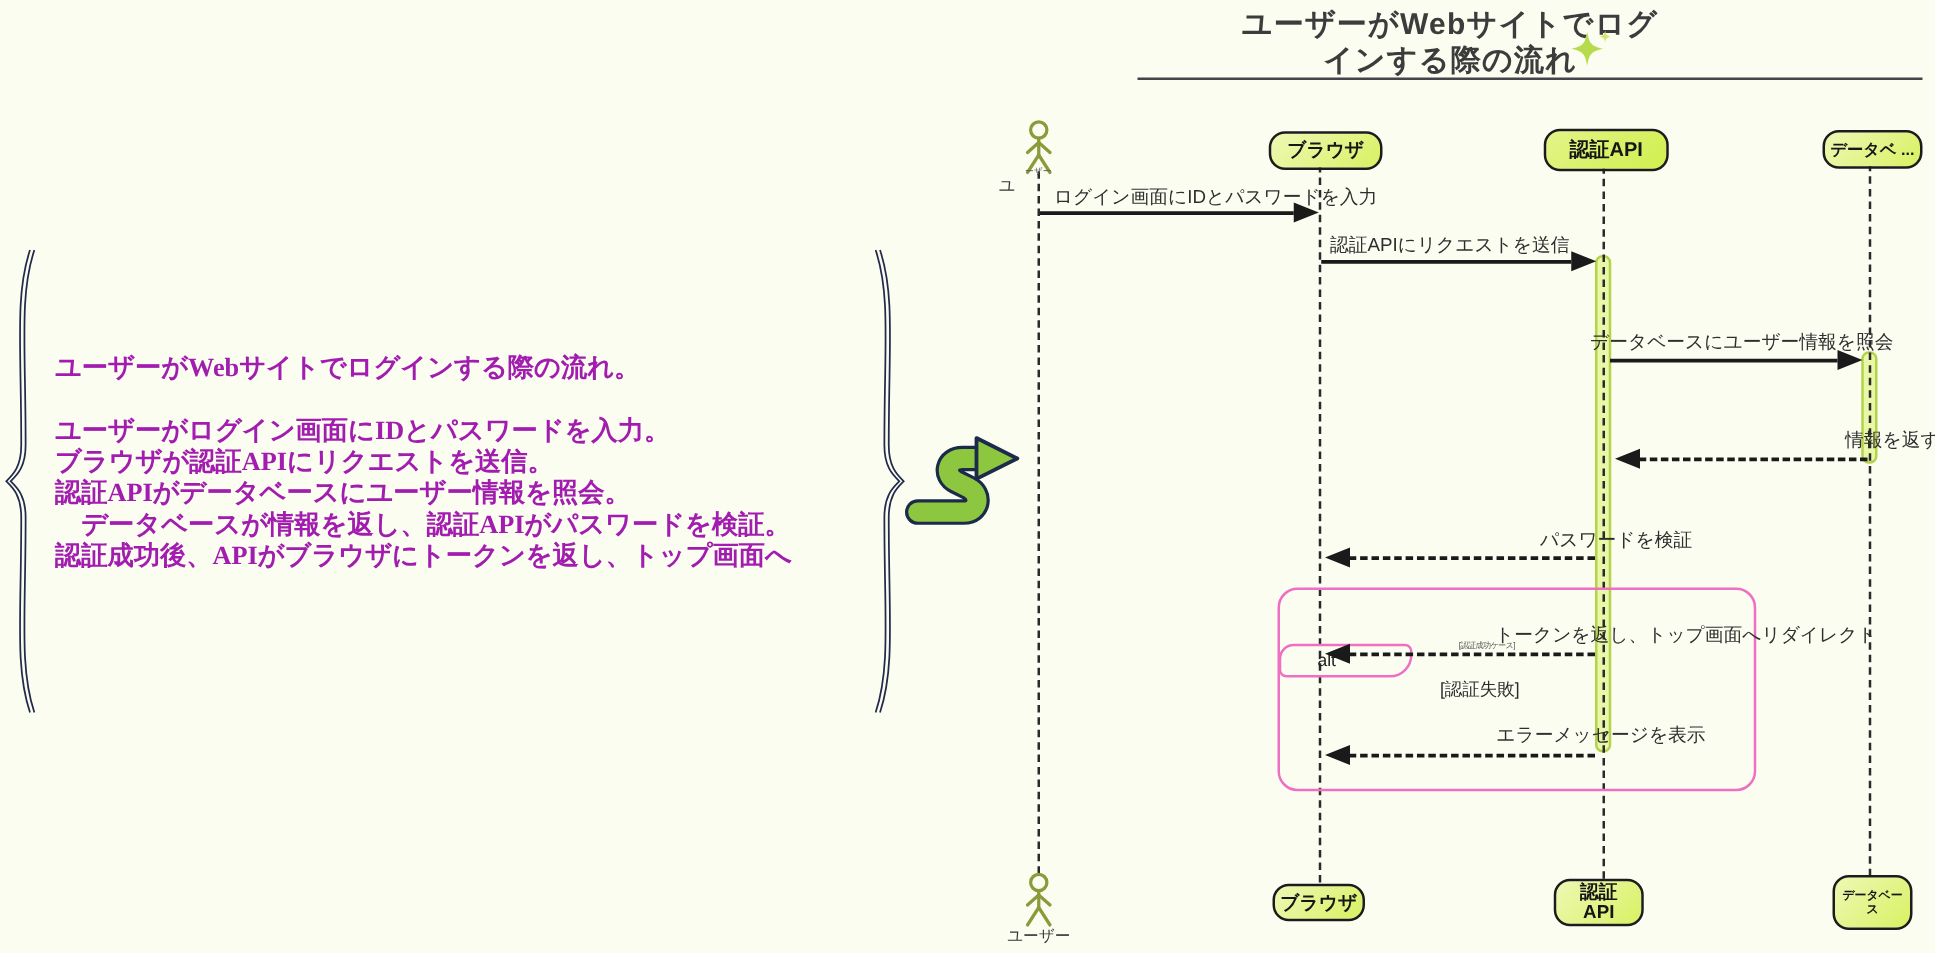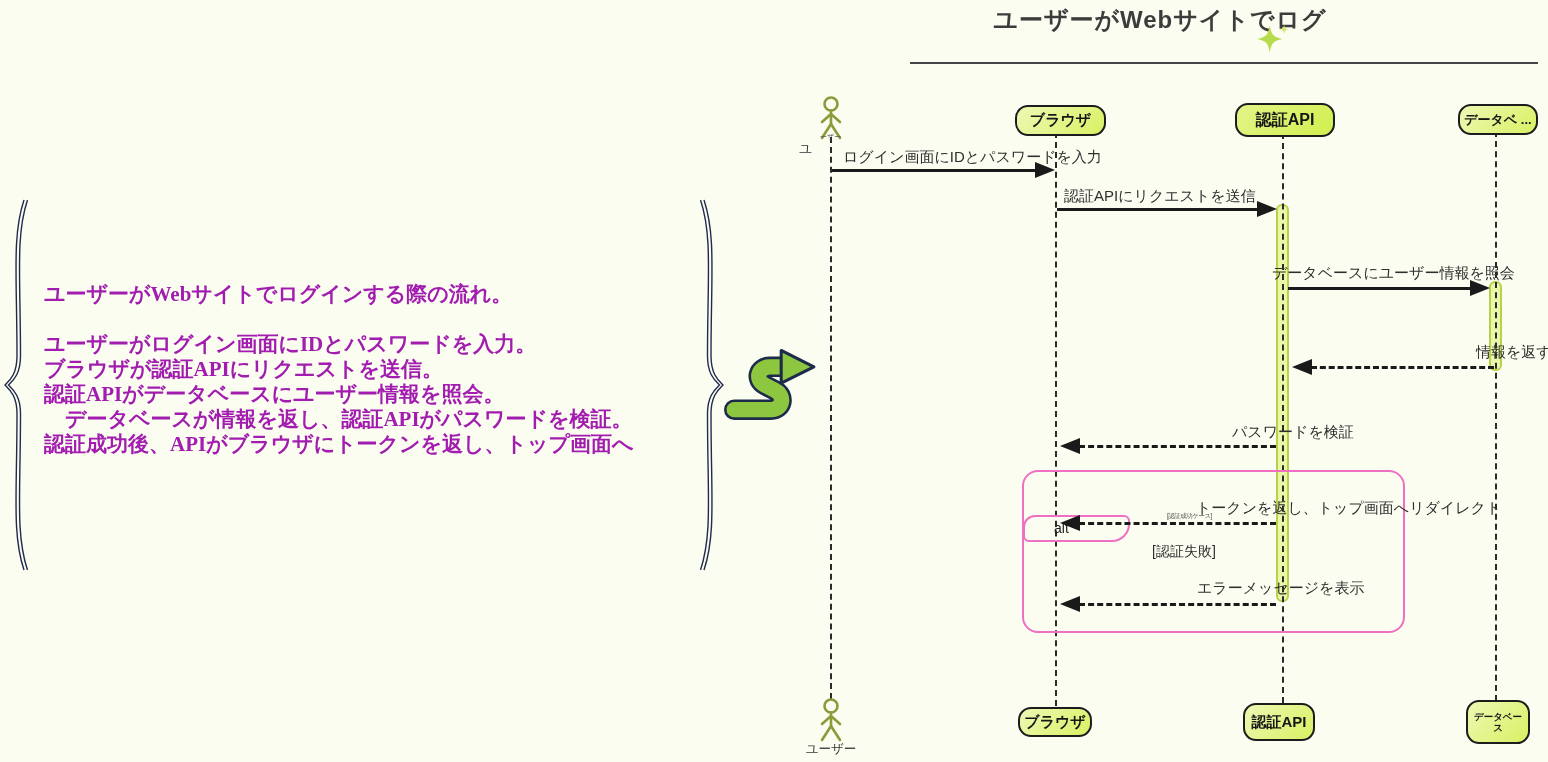--- a/index.html
+++ b/index.html
@@ -77,38 +77,39 @@
   
   .pbox{background:linear-gradient(135deg,#eef8b4,#d8f163);border:2px solid #1c1c1c;
     border-radius:13px;display:flex;align-items:center;justify-content:center;
     font-weight:700;color:#161616;z-index:7;text-align:center;}
   .pb-browser-top{left:1015px;top:105px;width:87px;height:27px;font-size:15px;}
   .pb-api-top{left:1235px;top:103px;width:96px;height:30px;font-size:16px;
     background:linear-gradient(135deg,#e3f488,#d0ef4e);}
   .pb-db-top{left:1458px;top:104px;width:76px;height:27px;font-size:13px;}
   .pb-browser-bot{left:1018px;top:707px;width:70px;height:26px;font-size:15px;}
   .pb-api-bot{left:1243px;top:703px;width:68px;height:34px;font-size:15px;
-    flex-direction:row;line-height:16px;}
+    flex-direction:column;line-height:16px;}
   .pb-db-bot{left:1466px;top:700px;width:60px;height:40px;font-size:9.5px;
     flex-direction:column;line-height:11px;}
 
   
   .actor{width:34px;height:46px;z-index:7;}
   .actor-top{left:814px;top:95px;}
   .actor-bot{left:814px;top:697px;}
   .actor-label-top{left:799px;top:140px;font-size:13px;color:#333;z-index:7;}
   .actor-label-top-sm{left:820px;top:132px;font-size:7px;color:#555;z-index:7;}
   .actor-label-bot{left:796px;top:741px;width:70px;text-align:center;
     font-size:12.5px;color:#333;z-index:7;}
 </style>
 </head>
 <body>
 
 <div class="abs title-wrap">
   <div>ユーザーがWebサイトでログ</div>
+  <div>インする際の流れ</div>
 </div>
 <div class="abs title-underline"></div>
 <svg class="abs sparkle" viewBox="0 0 34 30">
   <path d="M13,1 C14.5,10 16,12 25,14 C16,16 14.5,18 13,27 C11.5,18 10,16 1,14 C10,12 11.5,10 13,1 Z" fill="#b6dc4e"></path>
   <path d="M13,1 C14.5,10 16,12 25,14 C16,16 14.5,18 13,27 C11.5,18 10,16 1,14 C10,12 11.5,10 13,1 Z" transform="translate(22,0) scale(0.35)" fill="#cfe96e"></path>
 </svg>
 
 <svg class="abs brace brace-left" viewBox="0 0 26 378">
   <g fill="none" stroke="#232b4d" stroke-width="1.4">
     <path d="M22,4 C10,40 15,80 15,160 C15,178 8,184 3,189 C8,194 15,200 15,218 C15,298 10,338 22,374"></path>

